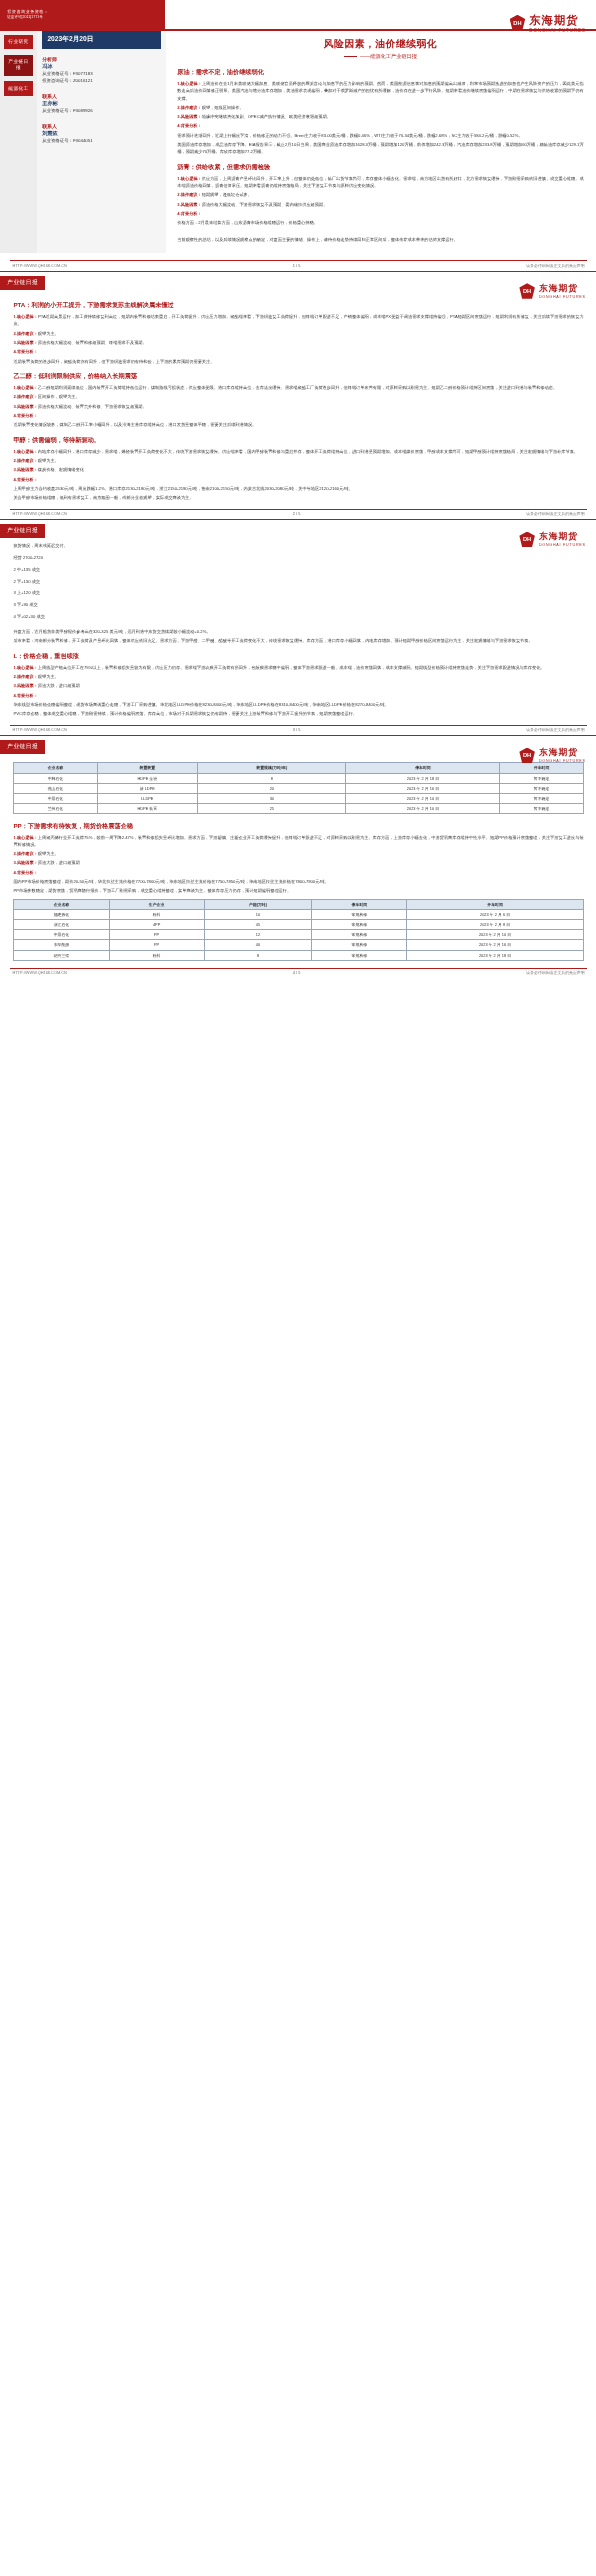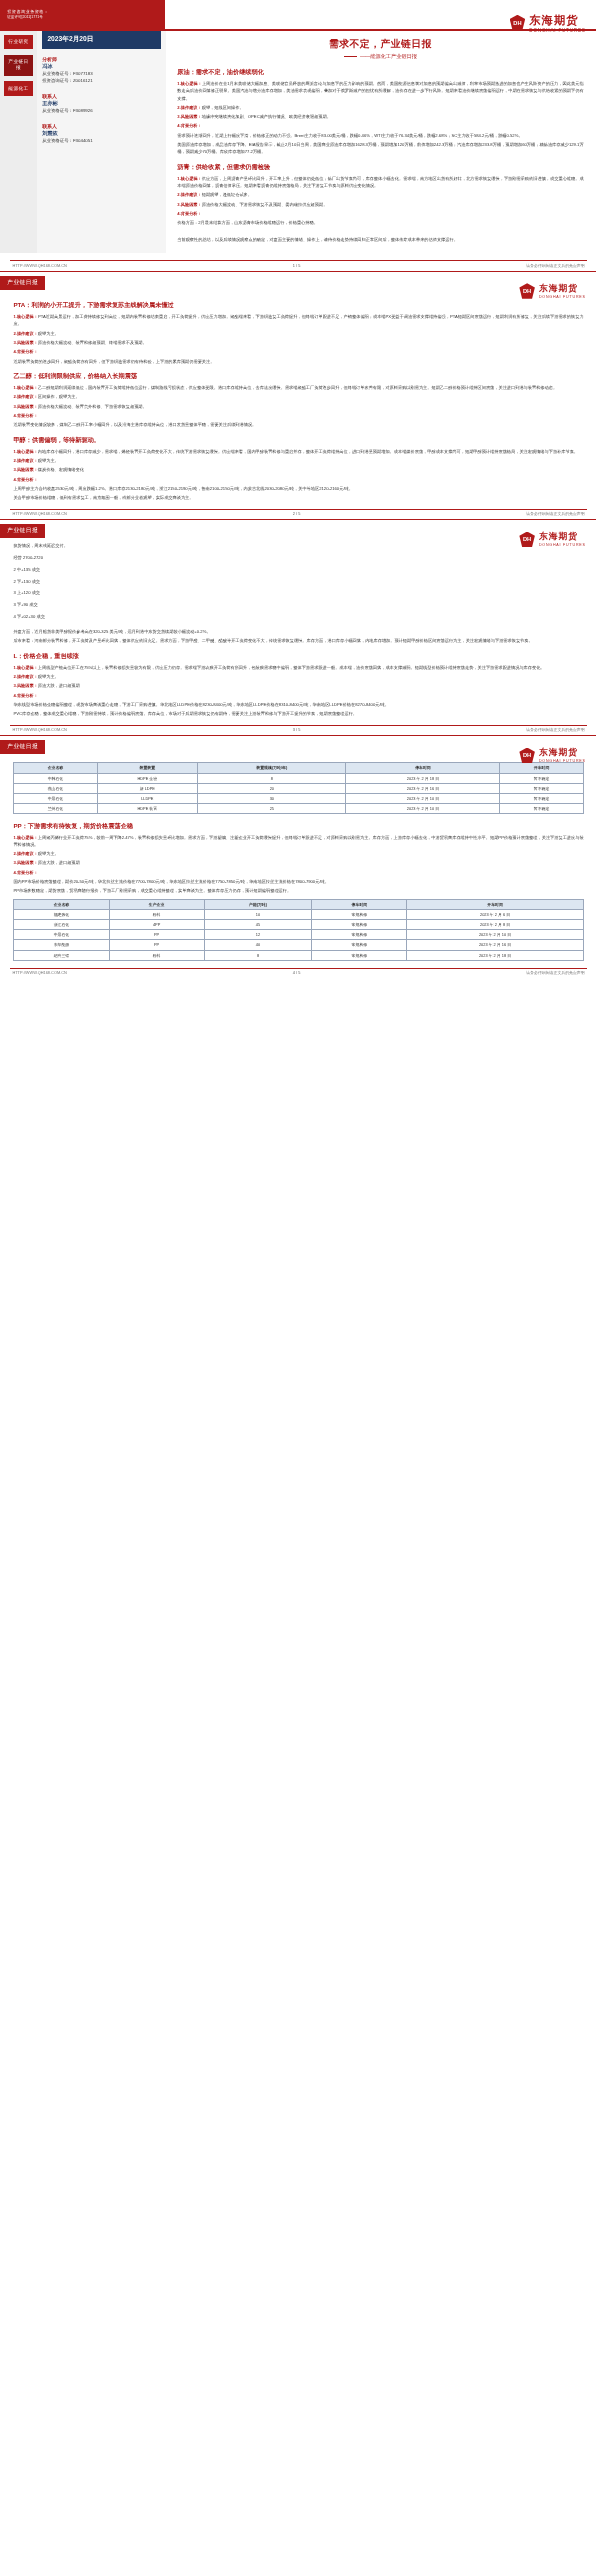--- a/index.html
+++ b/index.html
@@ -131,21 +131,21 @@
       </div>
 
       <div class="person">
         <div class="role">联系人</div>
         <div class="nm">刘慧依</div>
         <div>从业资格证号：F3044051</div>
       </div>
     </div>
 
     <div class="maincol">
-      <div class="doc-title">需求不定，产业链日报</div>
+      <div class="doc-title">风险因素，油价继续弱化</div>
       <div class="doc-sub"><span class="rule"></span><span>——能源化工产业链日报</span></div>
 
       <div class="sec-h">原油：需求不定，油价继续弱化</div>
       <div class="para"><span class="lbl-red">1.核心逻辑：</span><span>上周油价在去1月末美联储大幅加息、美联储官员释放的鹰派言论与加息下的压力影响的预期。然而，美国能源信息署对加息的预期偏高出减值，利率市场预期激进的加息也产生风险资产的压力，因此美元指数走高后油价回落修正明显。美国汽油与馏分油库存增加，美油需求表现偏弱，叠加对于俄罗斯减产的担忧有所缓解，油价存在进一步下行风险。短期来看油价继续震荡偏弱运行，中期在需求恢复与供给收紧的预期下仍有支撑。</span></div>
       <div class="para"><span class="lbl-red">2.操作建议：</span><span>观望，短线区间操作。</span></div>
       <div class="para"><span class="lbl-red">3.风险因素：</span><span>地缘冲突继续演化加剧、OPEC减产执行情况、欧美经济衰退超预期。</span></div>
       <div class="para"><span class="lbl-red">4.背景分析：</span><span></span></div>
       <div class="para">需求预计逐渐回升，近期上行幅度下滑，价格修正的动力不强。Brent主力收于83.00美元/桶，跌幅0.46%，WTI主力收于76.34美元/桶，跌幅2.68%；SC主力收于584.2元/桶，跌幅0.52%。</div>
       <div class="para">美国原油库存增加，成品油库存下降。EIA报告显示，截止2月10日当周，美国商业原油库存增加1628.3万桶，预期增加120万桶，前值增加242.3万桶；汽油库存增加233.8万桶，预期增加60万桶；精炼油库存减少129.1万桶，预期减少70万桶。库欣库存增加77.2万桶。</div>
 

